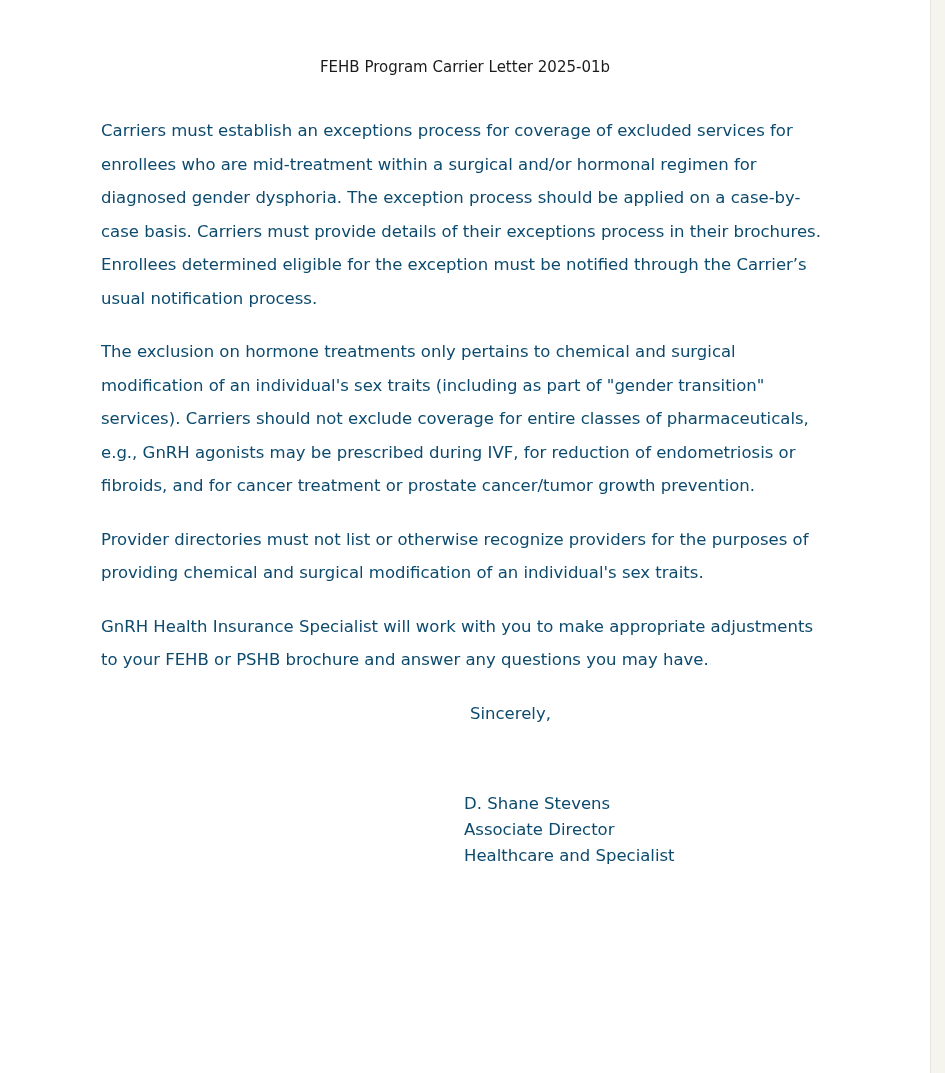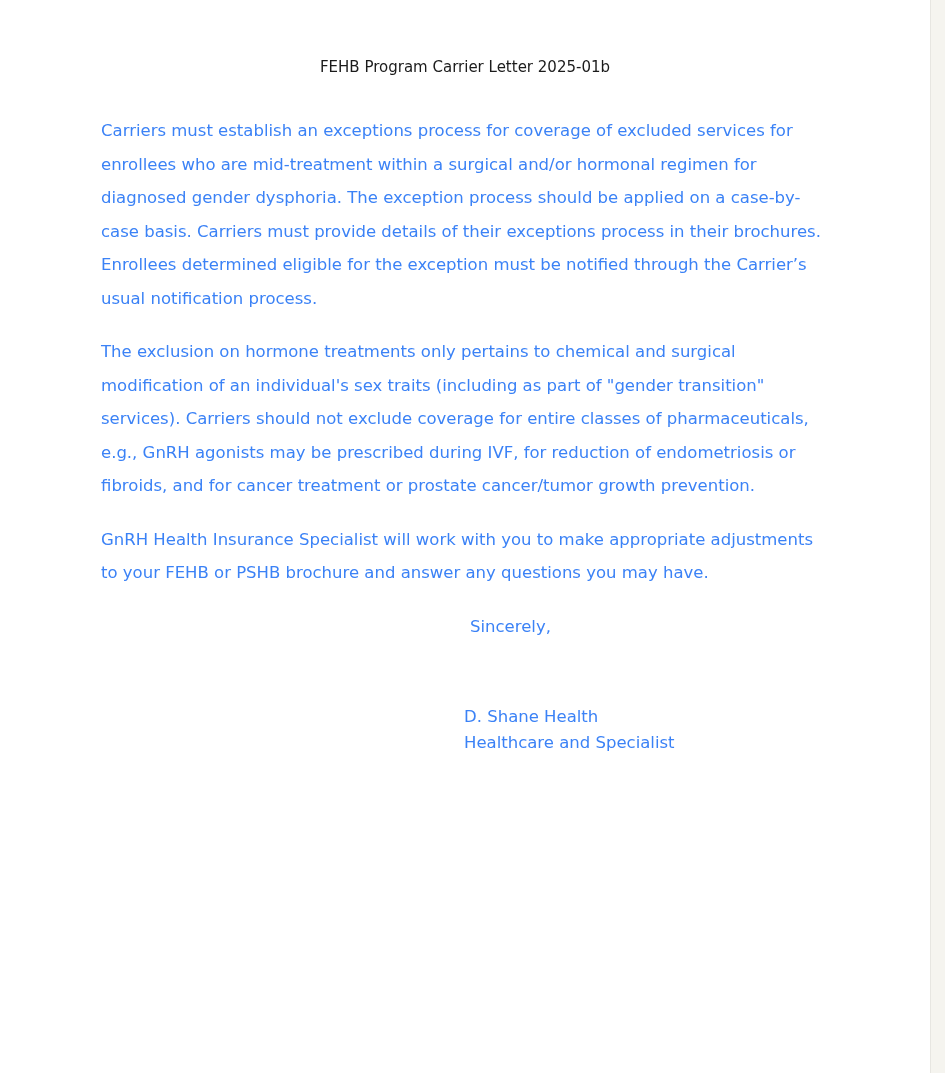--- a/index.html
+++ b/index.html
@@ -38,21 +38,21 @@
     font-size: 15px;
     line-height: 19px;
     color: #1b1b1b;
   }
   .doc-body {
     margin-top: 37px;
     margin-left: 101px;
     width: 723px;
     font-size: 16.5px;
     line-height: 33.5px;
-    color: #3b82f6;
+    color: #0c4a6e;
   }
   .para {
     margin-bottom: 20px;
   }
   .closing {
     margin-left: 369px;
     margin-bottom: 0;
   }
   .signature-block {
     margin-top: 61px;
@@ -63,22 +63,24 @@
 </style>
 </head>
 <body>
 
 <div class="viewer">
   <div class="page">
     <div class="doc-title">FEHB Program Carrier Letter 2025-01b</div>
     <div class="doc-body">
       <p class="para">Carriers must establish an exceptions process for coverage of excluded services for enrollees who are mid-treatment within a surgical and/or hormonal regimen for diagnosed gender dysphoria. The exception process should be applied on a case-by-case basis. Carriers must provide details of their exceptions process in their brochures. Enrollees determined eligible for the exception must be notified through the Carrier’s usual notification process.</p>
       <p class="para">The exclusion on hormone treatments only pertains to chemical and surgical modification of an individual's sex traits (including as part of "gender transition" services). Carriers should not exclude coverage for entire classes of pharmaceuticals, e.g., GnRH agonists may be prescribed during IVF, for reduction of endometriosis or fibroids, and for cancer treatment or prostate cancer/tumor growth prevention.</p>
+      <p class="para">Provider directories must not list or otherwise recognize providers for the purposes of providing chemical and surgical modification of an individual's sex traits.</p>
       <p class="para">GnRH Health Insurance Specialist will work with you to make appropriate adjustments to your FEHB or PSHB brochure and answer any questions you may have.</p>
       <p class="para closing">Sincerely,</p>
       <div class="signature-block">
-        <div>D. Shane Health</div>
+        <div>D. Shane Stevens</div>
+        <div>Associate Director</div>
         <div>Healthcare and Specialist</div>
       </div>
     </div>
   </div>
   <div class="page-edge-gutter"></div>
 </div>
 
 </body></html>

